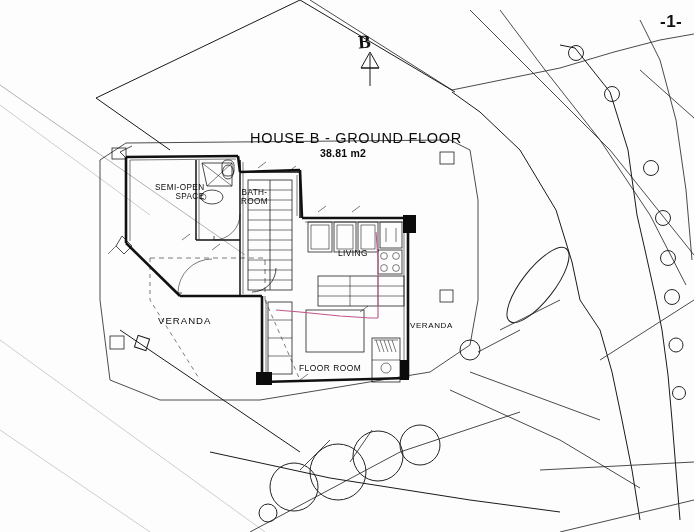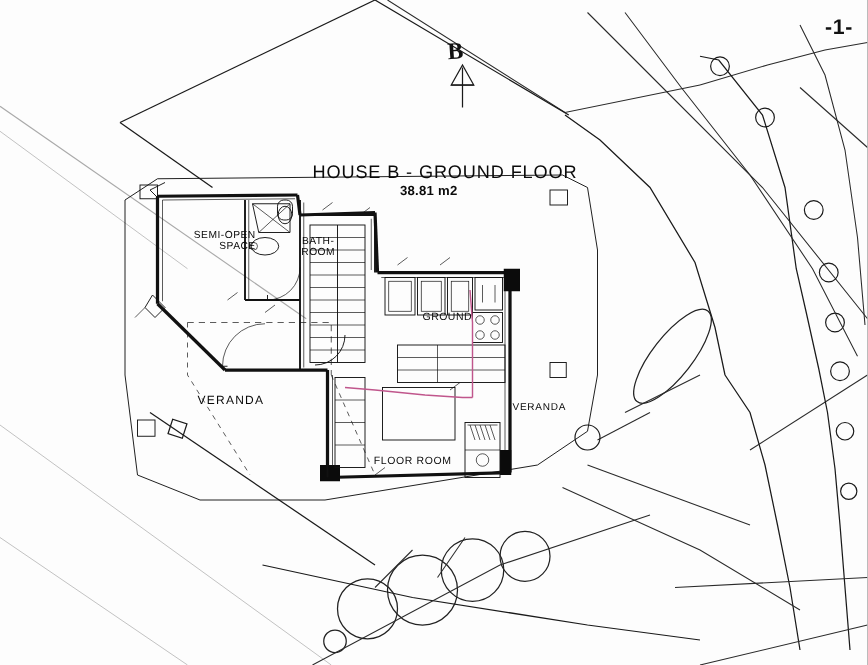--- a/index.html
+++ b/index.html
@@ -305,20 +305,20 @@
     </g>
   </svg>
 
   <div class="lbl" id="title">HOUSE B - GROUND FLOOR</div>
   <div class="lbl" id="area">38.81 m2</div>
 
   <div class="lbl" id="lbl-semiopen">SEMI-OPEN
 SPACE</div>
   <div class="lbl" id="lbl-bath">BATH-
 ROOM</div>
-  <div class="lbl" id="lbl-kitchen">GROUND</div>
+  <div class="lbl" id="lbl-kitchen">LIVING</div>
   <div class="lbl" id="lbl-living">FLOOR ROOM</div>
   <div class="lbl" id="lbl-veranda-l">VERANDA</div>
   <div class="lbl" id="lbl-veranda-r">VERANDA</div>
 
   <div class="lbl" id="northletter">B</div>
   <div class="lbl" id="sheetno">-1-</div>
 </div>
 
 </body></html>

